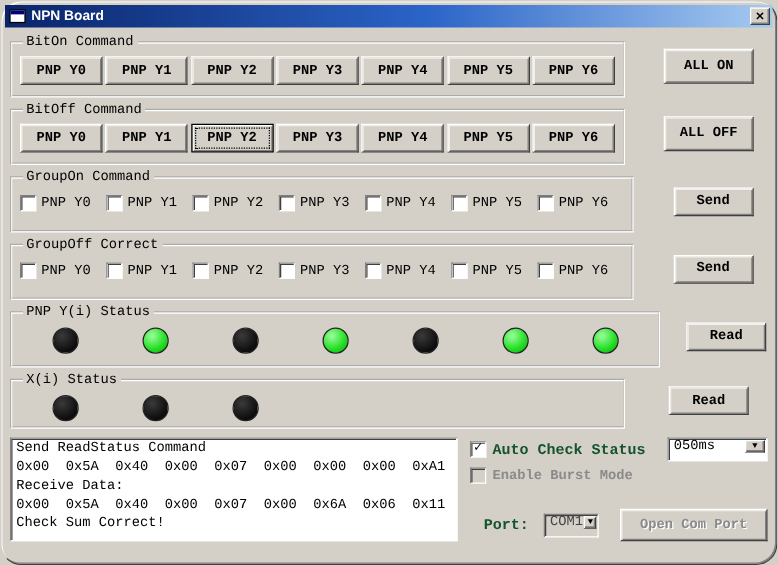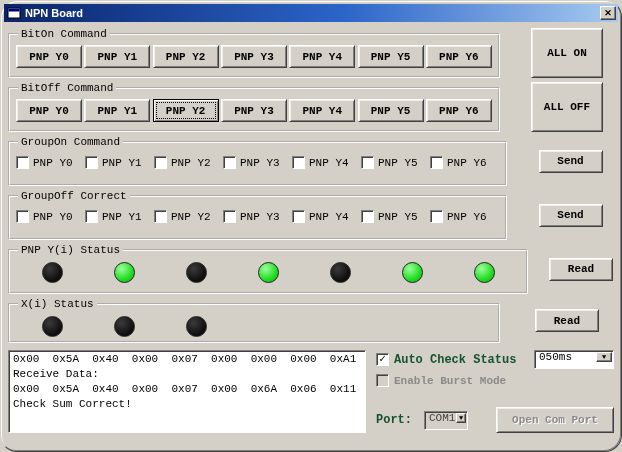--- a/index.html
+++ b/index.html
@@ -45,21 +45,21 @@
     box-shadow: inset 1px 1px 0 #f0eee8, inset -1px -1px 0 #808080;
     font-family:"Liberation Mono",monospace; font-size:11px; font-weight:bold;
     display:flex; align-items:center; justify-content:center;
   }
   .btnrow { display:flex; justify-content:space-between; padding:2px 2px 0 0; }
   .btnrow .btn { width:66px; height:23px; }
   .btn.focused {
     border-color:#000000; box-shadow: inset 1px 1px 0 #ffffff, inset -1px -1px 0 #808080, inset -2px -2px 0 #d4d0c8;
     outline:1px dotted #000; outline-offset:-4px;
   }
-  .btn.big { width:72px; height:50px; }
+  .btn.big { width:72px; height:28px; }
   .btn.small { width:64px; height:23px; }
 
   .cbrow { display:flex; justify-content:space-between; padding:5px 2px 0 0; }
   .cb-cell { display:flex; align-items:center; width:69px; }
   .cb {
     width:13px; height:13px; background:#fff; flex:0 0 13px;
     border:1px solid; border-color:#808080 #ffffff #ffffff #808080;
     box-shadow: inset 1px 1px 0 #404040;
     display:flex; align-items:center; justify-content:center;
     font-size:11px; font-weight:bold; line-height:11px;
@@ -285,40 +285,40 @@
               <span class="led led-off"></span>
             </span>
         </div>
       </fieldset>
       <div class="side">
         <button class="btn small">Read</button>
       </div>
     </div>
 
     <div class="bottom">
-      <div class="log"><div>0x00  0x5A  0x40  0x00  0x07  0x00  0x00  0x00  0xA1</div><div>Receive Data:</div><div>0x00  0x5A  0x40  0x00  0x07  0x00  0x6A  0x06  0x11</div><div>Check Sum Correct!</div></div>
+      <div class="log"><div>Send ReadStatus Command</div><div>0x00  0x5A  0x40  0x00  0x07  0x00  0x00  0x00  0xA1</div><div>Receive Data:</div><div>0x00  0x5A  0x40  0x00  0x07  0x00  0x6A  0x06  0x11</div><div>Check Sum Correct!</div></div>
 
       <div class="rpanel">
 
         <div class="ctl-row">
           <span class="cb checked"></span>
           <span class="blue-label">Auto Check Status</span>
           <div class="combo interval">
             <span class="combo-val">050ms</span>
             <span class="combo-arrow">▼</span>
           </div>
         </div>
 
         <div class="ctl-row burst-row">
           <span class="cb disabled"></span>
           <span class="grey-label">Enable Burst Mode</span>
         </div>
 
         <div class="ctl-row port-row">
-          <span class="blue-label" style="margin-left:0;">Port:</span>
+          <span class="blue-label" style="margin-left:11px;">Port:</span>
           <div class="combo port">
             <span class="combo-val">COM1</span>
             <span class="combo-arrow">▼</span>
           </div>
           <button class="btn open-btn">Open Com Port</button>
         </div>
 
       </div>
     </div>
 

